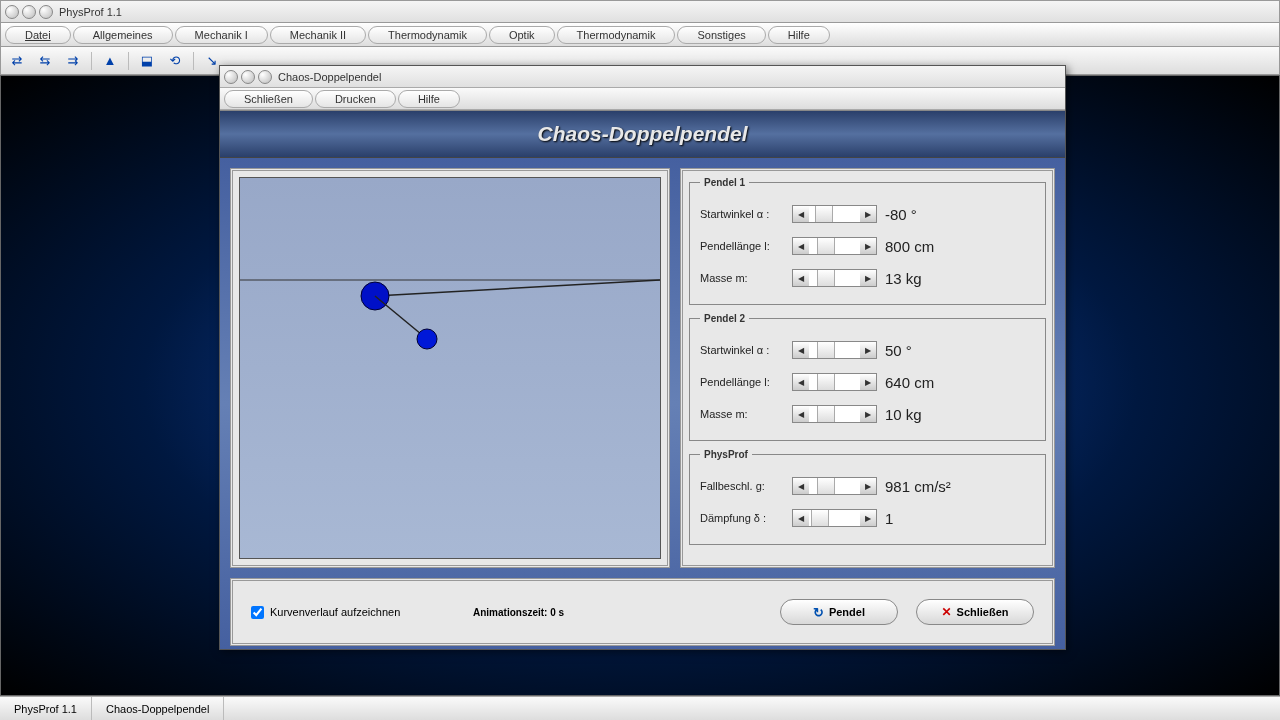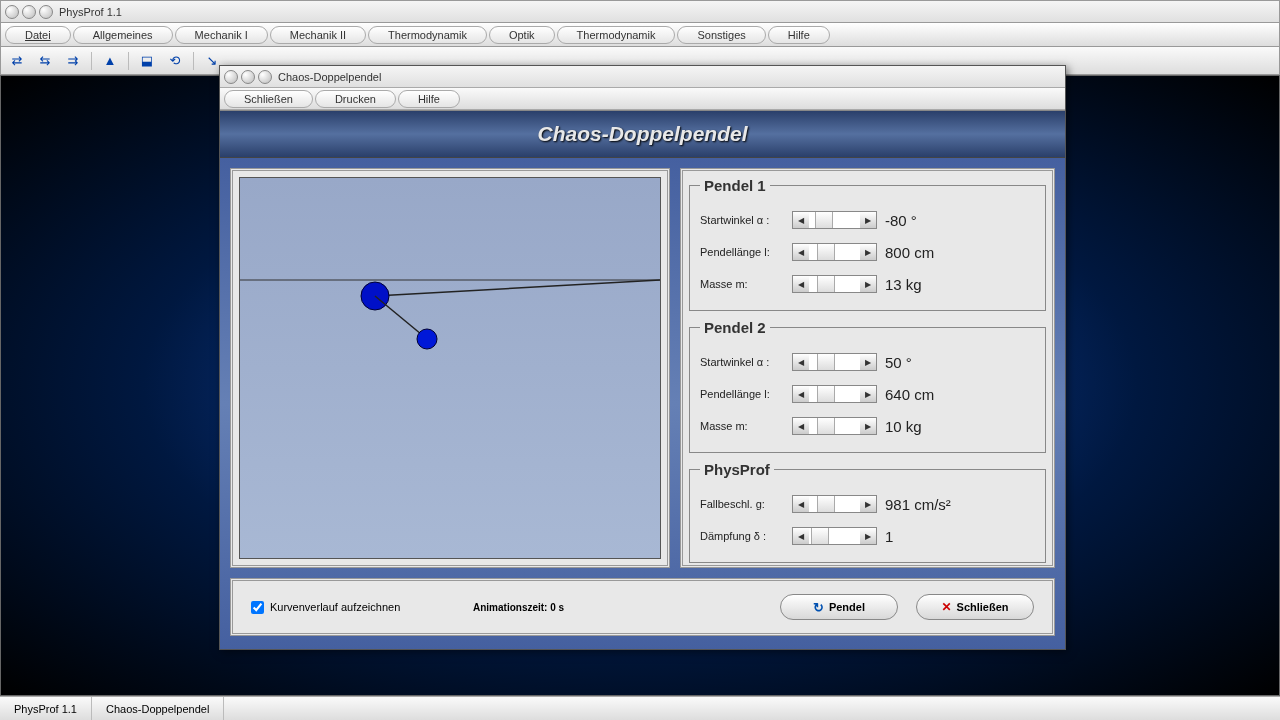--- a/index.html
+++ b/index.html
@@ -39,31 +39,31 @@
 .sub-content { position: absolute; top: 92px; left: 0; right: 0; bottom: 0; background: linear-gradient(to bottom, #4560a0 0%, #6580b5 50%, #4560a0 100%); padding: 10px; }
 .panels-row { display: flex; gap: 10px; height: 400px; }
 
 
 .sim-panel { width: 440px; background: #e8e8e8; border: 3px double #999; padding: 6px; }
 .sim-canvas { width: 100%; height: 100%; background: linear-gradient(to bottom, #98a8c8, #a8b8d4); border: 1px solid #555; position: relative; }
 
 
 .params-panel { flex: 1; background: #e8e8e8; border: 3px double #999; padding: 6px; display: flex; flex-direction: column; gap: 8px; overflow: hidden; }
 fieldset { border: 1px solid #888; padding: 8px 10px; font-size: 11px; background: #e8e8e8; }
-legend { font-size: 15px; font-weight: bold; padding: 0 4px; color: #333; }
+legend { font-size: 10px; font-weight: bold; padding: 0 4px; color: #333; }
 .param-row { display: flex; align-items: center; height: 28px; margin: 4px 0; }
 .param-label { width: 92px; font-size: 11px; color: #222; }
 .spinner { display: flex; width: 85px; height: 18px; border: 1px solid #888; background: #fff; }
 .spin-btn { width: 16px; display: flex; align-items: center; justify-content: center; font-size: 8px; background: linear-gradient(to bottom, #fff, #ccc); border: none; cursor: pointer; color: #333; }
 .spin-track { flex: 1; background: #fff; position: relative; }
 .spin-thumb { position: absolute; top: 0; bottom: 0; width: 18px; background: linear-gradient(to bottom, #fff, #ddd); border-left: 1px solid #aaa; border-right: 1px solid #aaa; }
 .param-value { margin-left: 8px; font-size: 15px; color: #222; }
 
 
-.bottom-panel { margin-top: 10px; height: 58px; background: #e8e8e8; border: 3px double #999; padding: 10px 18px; display: flex; align-items: center; }
+.bottom-panel { margin-top: 10px; height: 68px; background: #e8e8e8; border: 3px double #999; padding: 10px 18px; display: flex; align-items: center; }
 .checkbox-wrap { display: flex; align-items: center; gap: 6px; font-size: 11px; width: 200px; }
 .checkbox-wrap input { width: 13px; height: 13px; }
 .anim-time { font-size: 10px; font-weight: bold; margin-left: 22px; }
 .action-btns { margin-left: auto; display: flex; gap: 18px; }
 .action-btn { width: 118px; height: 26px; border: 1px solid #888; border-radius: 13px; background: linear-gradient(to bottom, #fff, #d8d8d8); font-size: 11px; font-weight: bold; display: flex; align-items: center; justify-content: center; gap: 5px; cursor: pointer; }
 .icon-refresh { color: #0050b0; font-size: 13px; }
 .icon-close-x { color: #c00; font-size: 12px; font-weight: bold; }
 
 
 .statusbar { position: absolute; bottom: 0; left: 0; right: 0; height: 24px; background: linear-gradient(to bottom, #fafafa, #ddd); border-top: 1px solid #aaa; display: flex; align-items: center; }

